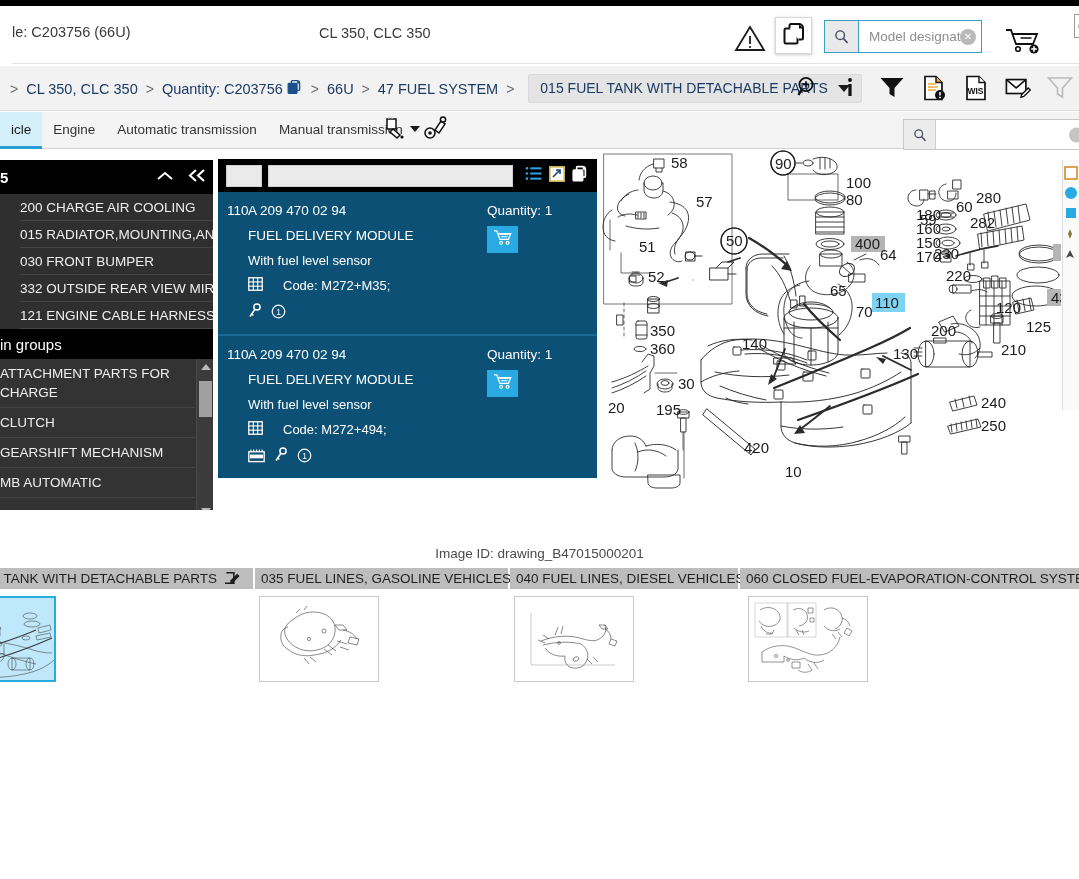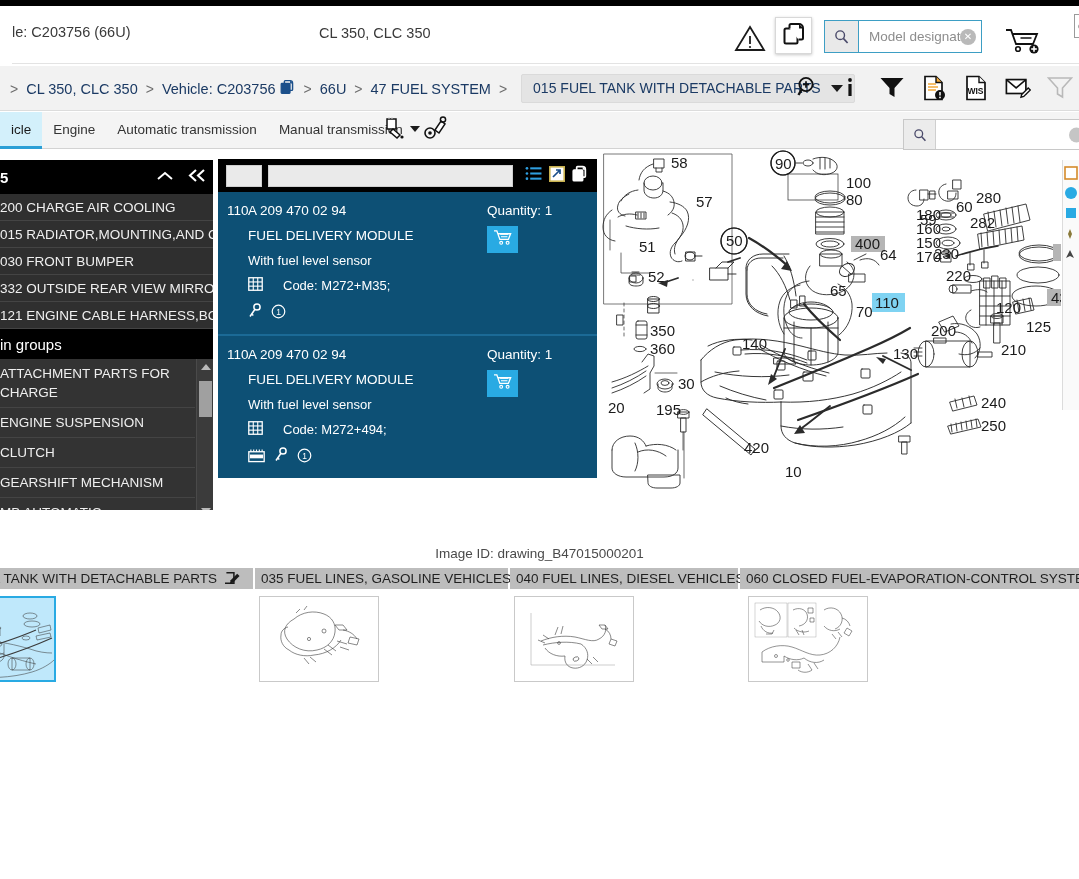--- a/index.html
+++ b/index.html
@@ -103,21 +103,21 @@
   .ts-clear { position:absolute; right:4px; top:50%; transform:translateY(-50%); width:15px;height:15px;border-radius:50%;background:#c5c5c5; }
 
   
   .sidebar { position:absolute; left:0; top:160px; width:213px; height:350px; background:#2f2f2f; overflow:hidden; }
   .sb-head {
     height:34px; background:#000; color:#fff; display:flex; align-items:center;
     font-size:15px; font-weight:bold; padding-left:0px; position:relative;
   }
   .sb-head .sb-title { padding-left:0px; }
   .sb-head .sb-ctrl { position:absolute; right:6px; top:0; height:34px; display:flex; align-items:center; gap:12px; }
-  .sb-list { background:#2f2f2f; }
+  .sb-list { background:#2f2f2f;padding-left:20px; }
   .sb-item {
     height:27px; line-height:27px; font-size:13.5px; color:#f0f0f0;
     border-bottom:1px solid #444; white-space:nowrap; overflow:hidden; padding-left:0px;
   }
   .sb-sub-head {
     height:30px; background:#000; color:#fff; font-size:15px; font-weight:normal;
     display:flex; align-items:center; padding-left:0px;
   }
   .sb-scrollwrap { position:relative; background:#333; }
   .sb-item2 {
@@ -245,21 +245,21 @@
     </div>
 
     <div class="lang-box">en</div>
   </div>
 
   <div class="crumbbar">
     <div class="crumbs">
       <span class="crumb sep">&gt;</span>
       <span class="crumb link">CL 350, CLC 350</span>
       <span class="crumb sep">&gt;</span>
-      <span class="crumb link">Vehicle: C203756</span>
+      <span class="crumb link">Quantity: C203756</span>
       <span class="crumb-copy-ic">
         <svg width="16" height="16" viewBox="0 0 20 20">
             <rect x="1.5" y="5.5" width="11" height="12.5" rx="1" fill="#1b4f8a" stroke="#1b4f8a" stroke-width="1.6"></rect>
             <path d="M5.5 5.5 V3 a1 1 0 0 1 1-1 h6 a3.2 3.2 0 0 1 3.2 3.2 v8 a1 1 0 0 1-1 1 h-2.7" fill="none" stroke="#1b4f8a" stroke-width="1.8"></path>
             <path d="M12.6 2 v3.6 h3.6" fill="#1b4f8a"></path>
           </svg>
       </span>
       <span class="crumb sep">&gt;</span>
       <span class="crumb link">66U</span>
       <span class="crumb sep">&gt;</span>
@@ -397,21 +397,20 @@
       <div class="sb-item">030 FRONT BUMPER</div>
       <div class="sb-item">332 OUTSIDE REAR VIEW MIRROR...</div>
       <div class="sb-item">121 ENGINE CABLE HARNESS,BO...</div>
     </div>
 
     <div class="sb-sub-head">in groups</div>
 
     <div class="sb-scrollwrap" style="height:160px; overflow:hidden;">
       <div style="padding-right:18px;">
         <div class="sb-item2">ATTACHMENT PARTS FOR CHARGE</div>
-        <div class="sb-item2">ENGINE SUSPENSION</div>
         <div class="sb-item2">CLUTCH</div>
         <div class="sb-item2">GEARSHIFT MECHANISM</div>
         <div class="sb-item2">MB AUTOMATIC</div>
       </div>
       <div class="sb-scrollbar">
         <div class="sb-sb-up">
             <span class="arrow-up-g"></span>
           </div>
         <div class="sb-sb-thumb"></div>
         <div class="sb-sb-dn">

